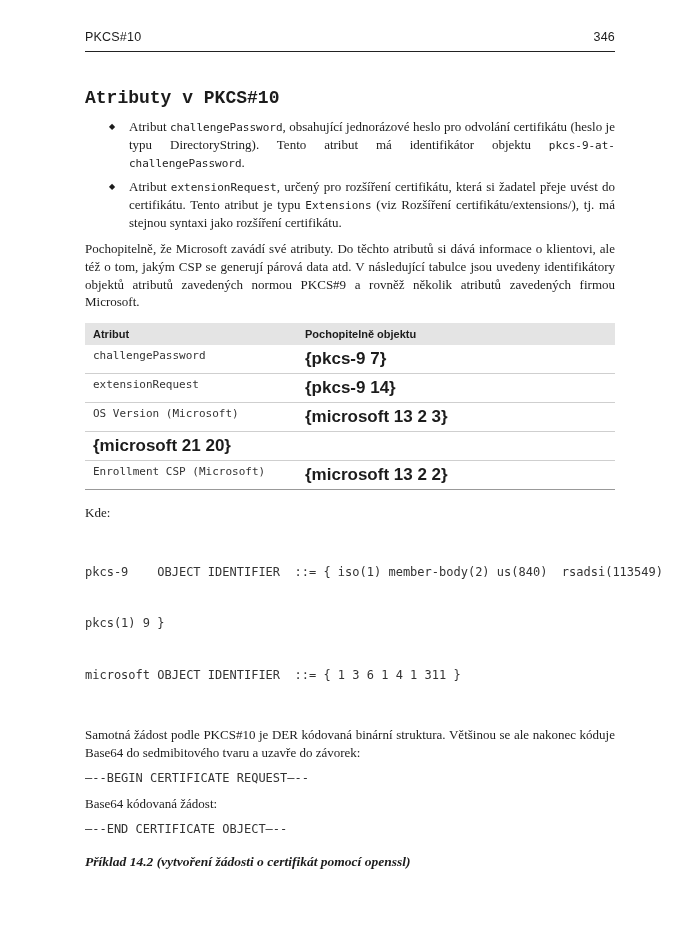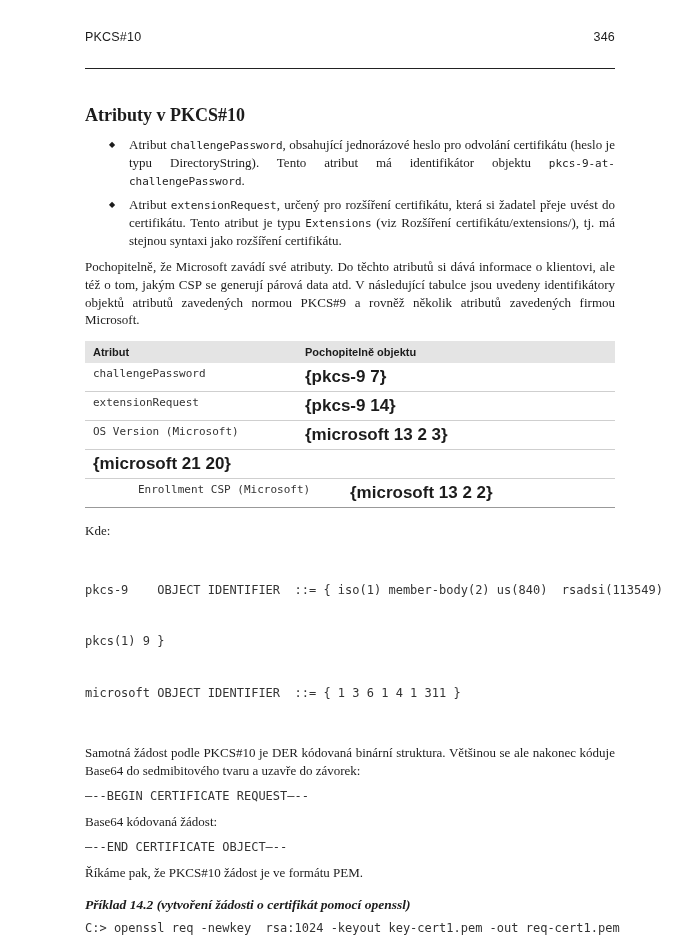--- a/index.html
+++ b/index.html
@@ -10,26 +10,26 @@
     padding:30px 85px 0 85px;
     background:#ffffff;
     color:#1c1c1c;
     font-family:"Liberation Serif", serif;
     overflow:hidden;
   }
   .runhead {
     display:flex; justify-content:space-between; align-items:flex-end;
     font-family:"Liberation Sans", sans-serif;
     font-size:12.5px; letter-spacing:0.2px;
-    padding-bottom:24px;
+    padding-bottom:7px;
     border-bottom:1.4px solid #222;
   }
   .sec-title {
     margin:36px 0 10px 0;
-    font-family:Liberation Serif, serif;
+    font-family:Liberation Mono, monospace;
     font-weight:bold;
     font-size:18px;
   }
   p.body {
     margin:8px 0;
     font-size:13px;
     line-height:1.38;
     text-align:justify;
   }
   .mono { font-family:"DejaVu Sans Mono", monospace; font-size:11px; }
@@ -58,21 +58,21 @@
     background:#e4e4e4;
     font-family:"Liberation Sans", sans-serif;
     font-weight:bold;
     padding:5px 8px;
   }
   .attr-table .trow {
     display:flex;
     padding:4px 8px;
     border-bottom:1px solid #cfcfcf;
   }
-  .attr-table .trow:last-child { border-bottom:none;margin-left:45px; }
+  .attr-table .trow:last-child { border-bottom:none; }
   .col1 { flex:0 0 212px; }
   .col2 { flex:1; }
   .trow .col1 { font-family:"DejaVu Sans Mono", monospace; font-size:11px; color:#333; }
   .trow .col2 { font-family:"Liberation Sans", sans-serif; font-weight:bold; font-size:17px; }
   .codeblock {
     margin:7px 0;
     font-family:"DejaVu Sans Mono", monospace;
     font-size:12px;
     line-height:1.42;
     color:#333;
@@ -145,25 +145,23 @@
   </div>
 
   <p class="body">Samotná žádost podle PKCS#10 je DER kódovaná binární struktura. Většinou se ale nakonec kóduje Base64 do sedmibitového tvaru a uzavře do závorek:</p>
 
   <div class="codeblock">—--BEGIN CERTIFICATE REQUEST—--</div>
 
   <p class="body">Base64 kódovaná žádost:</p>
 
   <div class="codeblock">—--END CERTIFICATE OBJECT—--</div>
 
-  <p class="body">Říkáme pak, že PKCS#10 žádost je ve formátu PEM.</p>
 
   <div class="ex-head">Příklad 14.2 (vytvoření žádosti o certifikát pomocí openssl)</div>
 
-  <div class="codeblock">C:&gt; openssl req -newkey  rsa:1024 -keyout key-cert1.pem -out req-cert1.pem</div>
 
 
   <div class="codeblock">
     
     
     
     
     
     
     

